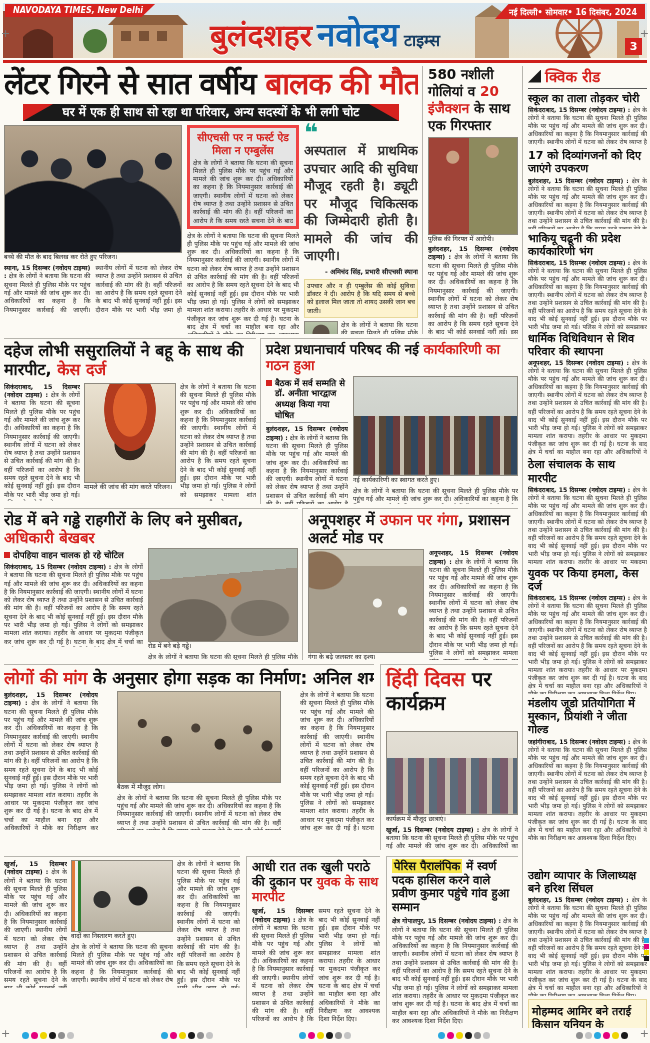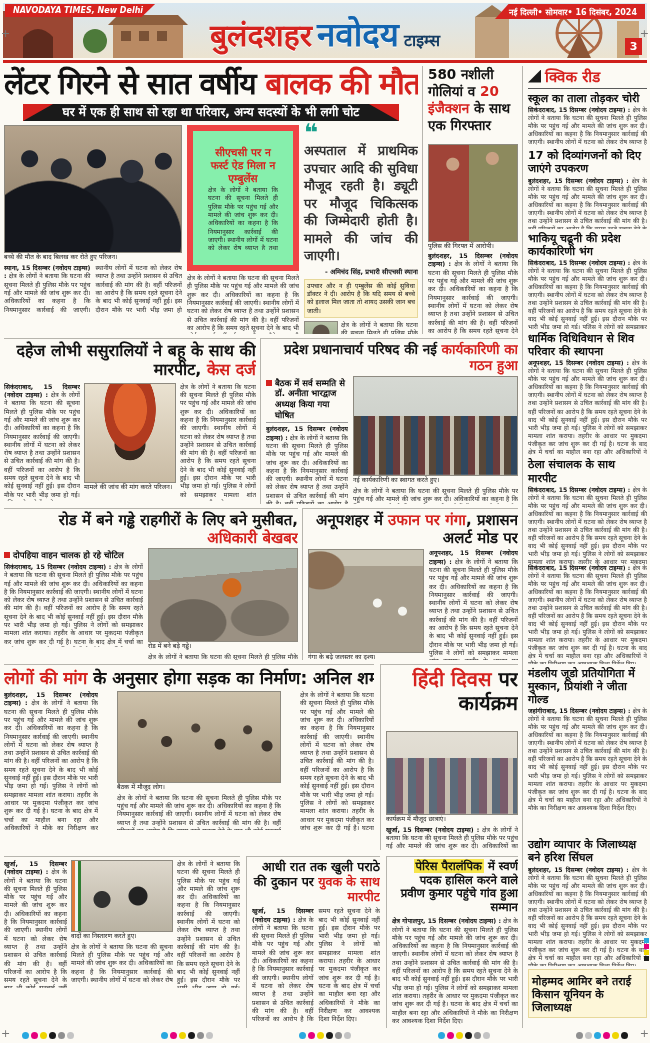--- a/index.html
+++ b/index.html
@@ -16,21 +16,21 @@
   .mh-title{position:absolute;left:0;right:0;top:8px;text-align:center;z-index:3;white-space:nowrap}
   .mh-city{color:#d6231f;font-size:30px;font-weight:bold;text-shadow:0 1px 0 #fff}
   .mh-brand{color:#1365b0;font-size:33px;font-weight:bold;text-shadow:0 1px 0 #fff}
   .mh-brand2{color:#143c63;font-size:16px;font-weight:bold}
   .pageno{position:absolute;right:5px;bottom:3px;width:17px;height:17px;background:#d6231f;color:#fff;font-weight:bold;font-size:11px;text-align:center;line-height:17px;z-index:5}
   .redrule{position:absolute;left:3px;right:3px;top:60px;height:3px;background:#cf1f1b}
   
   .blk{position:absolute;overflow:hidden}
   .vline{border-left:1px solid #b7b5ae;padding-left:5px}
   .topline{border-top:1px solid #b7b5ae;padding-top:3px}
-  .hl{font-weight:bold;color:#121212;text-align:right;line-height:1.18}
+  .hl{font-weight:bold;color:#121212;text-align:left;line-height:1.18}
   .hl .rd{color:#d6231f}
   .hl .ylw{background:#f7e54a;padding:0 2px}
   .bd{font-size:6.3px;line-height:1.32;text-align:justify;color:#2c2c2c;overflow:hidden}
   .dl{font-weight:bold;color:#111}
   .cap{font-size:6.4px;color:#222;padding:1px 0 2px;line-height:1.2}
   .photo{border:1px solid #8e8a80;width:100%}
   .bullet{display:flex;gap:3px;font-size:8.5px;font-weight:bold;line-height:1.25;color:#111;margin:2px 0}
   .bullet .sq{width:6px;height:6px;background:#d6231f;margin-top:2px;flex:0 0 auto}
   
   .ph-mourn{height:128px;background:
@@ -84,29 +84,29 @@
   
   .b-lead{left:4px;top:66px;width:414px;height:268px}
   .b-lead .hl{font-size:30px;white-space:nowrap;letter-spacing:-1px}
   .kickwrap{display:flex;align-items:flex-end;justify-content:center;margin:3px 10px 4px}
   .ktri{width:0;height:0;border-top:17px solid transparent}
   .ktri.l{border-right:30px solid #1a1a1a;border-top-color:#d6231f}
   .ktri.r{border-left:30px solid #1a1a1a;border-top-color:#d6231f}
   .kicker{background:#1a1a1a;color:#fff;font-weight:bold;font-size:12px;line-height:17px;padding:0 10px;white-space:nowrap}
   .leadgrid{display:grid;grid-template-columns:178px 112px 114px;gap:5px}
   .twocol{column-count:2;column-gap:5px}
-  .ybox{background:#86efac;border:6px solid #ef4444;padding:15px}
+  .ybox{background:#e5e5e5;border:3px solid #ef4444;padding:3px}
   .ybox h4{color:#d6231f;font-size:10.5px;text-align:center;line-height:1.2;margin-bottom:2px}
   .qmark{color:#17a08c;font-size:24px;font-weight:bold;line-height:.7;display:block}
   .qtext{font-size:13px;font-weight:bold;line-height:1.35;color:#333;text-align:justify}
   .qattr{font-size:6.6px;font-weight:bold;text-align:right;color:#111;margin:2px 0 3px}
   .ynote{background:#fdf3cf;border:1px solid #e7d89a;padding:2px;font-size:6.3px;line-height:1.3;text-align:justify;margin-bottom:3px}
   
   .b-drugs{left:422px;top:66px;width:96px;height:268px}
-  .b-drugs .hl{font-size:13.5px;text-align:left;line-height:1.25;margin-bottom:10px}
+  .b-drugs .hl{font-size:13.5px;text-align:left;line-height:1.25;margin-bottom:3px}
   
   .rail{left:522px;top:66px;width:125px;height:962px}
   .qr-head{display:flex;align-items:center;gap:4px;border-bottom:1.5px solid #5a5a5a;padding-bottom:2px;margin-bottom:2px}
   .qr-tri{width:13px;height:13px;background:#1a1a1a;clip-path:polygon(100% 0,100% 100%,0 100%)}
   .qr-title{color:#d6231f;font-size:15px;font-weight:bold}
   .qi h3{font-size:11px;line-height:1.2;color:#101010;margin:3px 0 1px;font-weight:bold}
   .qi .bd{font-size:6.1px}
   .qbox{background:#fdf6d8;border:1px solid #e7d89a;padding:2px 3px;margin-top:3px}
   .q0{height:40px}.q1{height:52px}.q2{height:70px}.q3{height:96px}.q4{height:78px}.q5{height:100px}.q6{height:128px}.q7{height:100px}
   
@@ -245,20 +245,21 @@
     </div>
     <div class="qi">
       <h3>धार्मिक विधिविधान से शिव परिवार की स्थापना</h3>
       <p class="bd q3"><b class="dl">अनूपशहर, 15 दिसम्बर (नवोदय टाइम्स) :</b> <span>क्षेत्र के लोगों ने बताया कि घटना की सूचना मिलते ही पुलिस मौके पर पहुंच गई और मामले की जांच शुरू कर दी। अधिकारियों का कहना है कि नियमानुसार कार्रवाई की जाएगी। स्थानीय लोगों में घटना को लेकर रोष व्याप्त है तथा उन्होंने प्रशासन से उचित कार्रवाई की मांग की है। वहीं परिजनों का आरोप है कि समय रहते सूचना देने के बाद भी कोई सुनवाई नहीं हुई। इस दौरान मौके पर भारी भीड़ जमा हो गई। पुलिस ने लोगों को समझाकर मामला शांत कराया। तहरीर के आधार पर मुकदमा पंजीकृत कर जांच शुरू कर दी गई है। घटना के बाद क्षेत्र में चर्चा का माहौल बना रहा और अधिकारियों ने मौके का निरीक्षण कर आवश्यक दिशा निर्देश दिए।</span></p>
     </div>
     <div class="qi">
       <h3>ठेला संचालक के साथ मारपीट</h3>
       <p class="bd q4"><b class="dl">सिकंदराबाद, 15 दिसम्बर (नवोदय टाइम्स) :</b> <span>क्षेत्र के लोगों ने बताया कि घटना की सूचना मिलते ही पुलिस मौके पर पहुंच गई और मामले की जांच शुरू कर दी। अधिकारियों का कहना है कि नियमानुसार कार्रवाई की जाएगी। स्थानीय लोगों में घटना को लेकर रोष व्याप्त है तथा उन्होंने प्रशासन से उचित कार्रवाई की मांग की है। वहीं परिजनों का आरोप है कि समय रहते सूचना देने के बाद भी कोई सुनवाई नहीं हुई। इस दौरान मौके पर भारी भीड़ जमा हो गई। पुलिस ने लोगों को समझाकर मामला शांत कराया। तहरीर के आधार पर मुकदमा पंजीकृत कर जांच शुरू कर दी गई है। घटना के बाद क्षेत्र में चर्चा का माहौल बना रहा और अधिकारियों ने मौके का निरीक्षण कर आवश्यक दिशा निर्देश दिए।</span></p>
     </div>
     <div class="qi">
+      <h3>युवक पर किया हमला, केस दर्ज</h3>
       <p class="bd q5"><b class="dl">सिकंदराबाद, 15 दिसम्बर (नवोदय टाइम्स) :</b> <span>क्षेत्र के लोगों ने बताया कि घटना की सूचना मिलते ही पुलिस मौके पर पहुंच गई और मामले की जांच शुरू कर दी। अधिकारियों का कहना है कि नियमानुसार कार्रवाई की जाएगी। स्थानीय लोगों में घटना को लेकर रोष व्याप्त है तथा उन्होंने प्रशासन से उचित कार्रवाई की मांग की है। वहीं परिजनों का आरोप है कि समय रहते सूचना देने के बाद भी कोई सुनवाई नहीं हुई। इस दौरान मौके पर भारी भीड़ जमा हो गई। पुलिस ने लोगों को समझाकर मामला शांत कराया। तहरीर के आधार पर मुकदमा पंजीकृत कर जांच शुरू कर दी गई है। घटना के बाद क्षेत्र में चर्चा का माहौल बना रहा और अधिकारियों ने मौके का निरीक्षण कर आवश्यक दिशा निर्देश दिए।</span></p>
     </div>
     <div class="qi">
       <h3>मंडलीय जूडो प्रतियोगिता में मुस्कान, प्रियांशी ने जीता गोल्ड</h3>
       <p class="bd q6"><b class="dl">जहांगीराबाद, 15 दिसम्बर (नवोदय टाइम्स) :</b> <span>क्षेत्र के लोगों ने बताया कि घटना की सूचना मिलते ही पुलिस मौके पर पहुंच गई और मामले की जांच शुरू कर दी। अधिकारियों का कहना है कि नियमानुसार कार्रवाई की जाएगी। स्थानीय लोगों में घटना को लेकर रोष व्याप्त है तथा उन्होंने प्रशासन से उचित कार्रवाई की मांग की है। वहीं परिजनों का आरोप है कि समय रहते सूचना देने के बाद भी कोई सुनवाई नहीं हुई। इस दौरान मौके पर भारी भीड़ जमा हो गई। पुलिस ने लोगों को समझाकर मामला शांत कराया। तहरीर के आधार पर मुकदमा पंजीकृत कर जांच शुरू कर दी गई है। घटना के बाद क्षेत्र में चर्चा का माहौल बना रहा और अधिकारियों ने मौके का निरीक्षण कर आवश्यक दिशा निर्देश दिए।</span></p>
     </div>
     <div class="qi">
       <h3>उद्योग व्यापार के जिलाध्यक्ष बने हरिश सिंघल</h3>
       <p class="bd q7"><b class="dl">बुलंदशहर, 15 दिसम्बर (नवोदय टाइम्स) :</b> <span>क्षेत्र के लोगों ने बताया कि घटना की सूचना मिलते ही पुलिस मौके पर पहुंच गई और मामले की जांच शुरू कर दी। अधिकारियों का कहना है कि नियमानुसार कार्रवाई की जाएगी। स्थानीय लोगों में घटना को लेकर रोष व्याप्त है तथा उन्होंने प्रशासन से उचित कार्रवाई की मांग की है। वहीं परिजनों का आरोप है कि समय रहते सूचना देने के बाद भी कोई सुनवाई नहीं हुई। इस दौरान मौके पर भारी भीड़ जमा हो गई। पुलिस ने लोगों को समझाकर मामला शांत कराया। तहरीर के आधार पर मुकदमा पंजीकृत कर जांच शुरू कर दी गई है। घटना के बाद क्षेत्र में चर्चा का माहौल बना रहा और अधिकारियों ने मौके का निरीक्षण कर आवश्यक दिशा निर्देश दिए।</span></p>
     </div>

